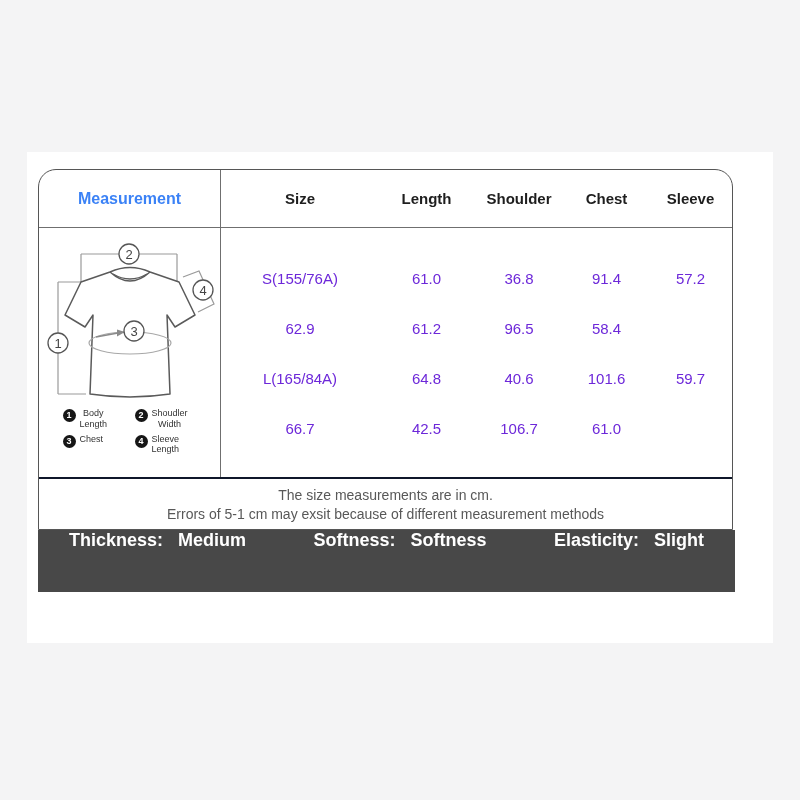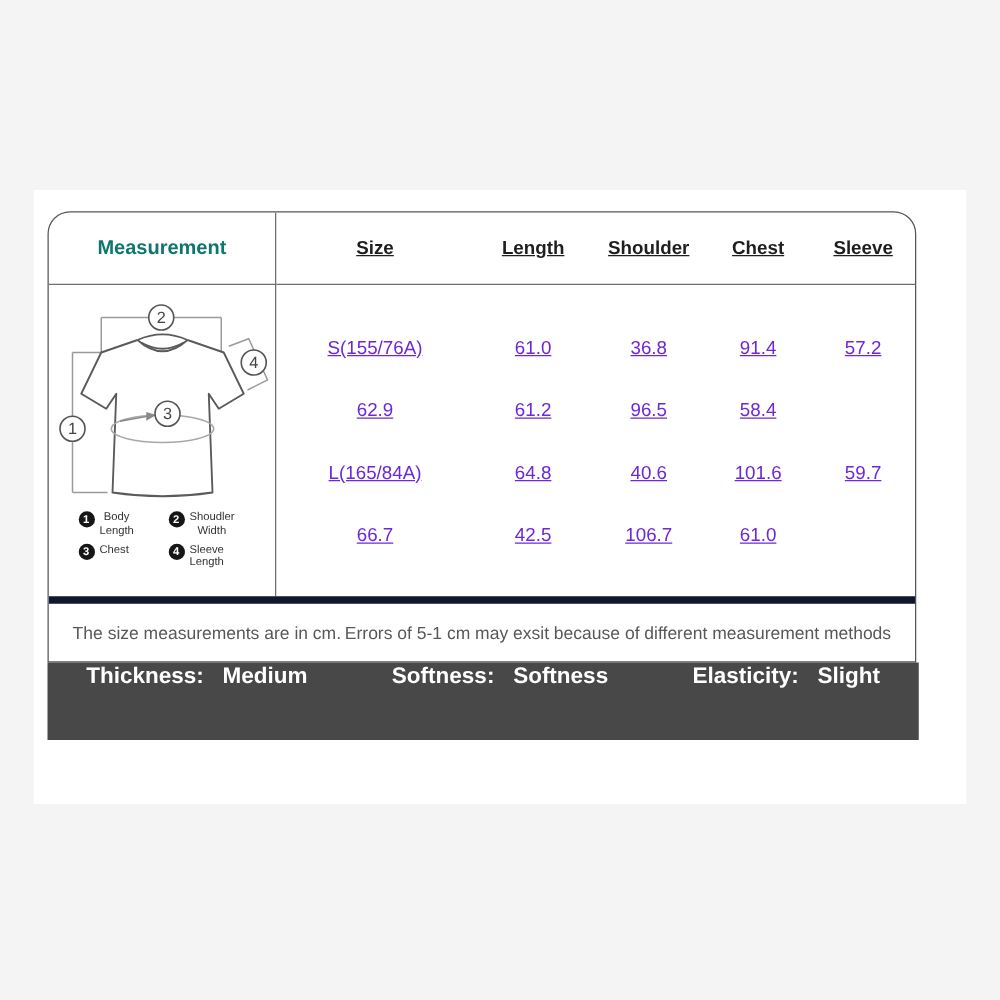--- a/index.html
+++ b/index.html
@@ -30,44 +30,44 @@
     background: #fff;
     display: grid;
     grid-template-columns: 182px 1fr;
     grid-template-rows: 58px 249px 1fr;
     overflow: hidden;
   }
   .hdr-left {
     border-right: 1px solid #6f6f6f;
     border-bottom: 1px solid #6f6f6f;
     display: flex; align-items: center; justify-content: center;
-    font-size: 16px; font-weight: bold; color: #0f766e;
+    font-size: 16px; font-weight: bold; color: #3b82f6;
   }
   .hdr-right {
     border-bottom: 1px solid #6f6f6f;
     font-weight: bold; color: #1e1e1e; font-size: 15px;
   }
   .cols {
     display: grid;
     grid-template-columns: 158px 95px 90px 85px 1fr;
     align-items: center;
   }
-  .cols > span { text-align: center; text-decoration: underline; }
+  .cols > span { text-align: center; }
   .body-left {
     border-right: 1px solid #6f6f6f;
     display: flex; flex-direction: column; align-items: center;
     padding-top: 14px;
   }
   .body-right { padding-top: 25px; }
   .trow { height: 50px; font-size: 15px; color: #6d28d9; }
   
   .note {
     grid-column: 1 / 3;
-    border-top: 6px solid #0f172a;
-    display: flex; flex-direction: row;
+    border-top: 2px solid #0f172a;
+    display: flex; flex-direction: column;
     align-items: center; justify-content: center;
     gap: 3px;
     font-size: 14px; color: #585858;
   }
   
   .bar {
     position: absolute;
     left: 11px; top: 378px;
     width: 697px; height: 62px;
     background: #484848;

